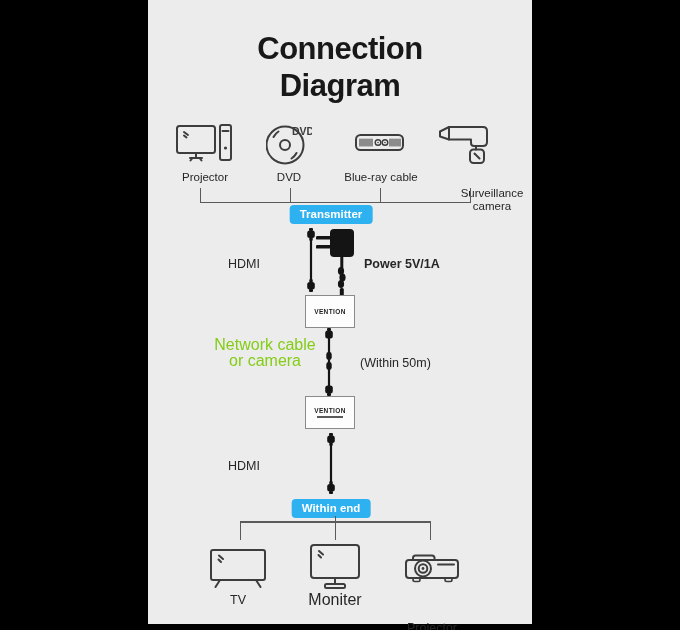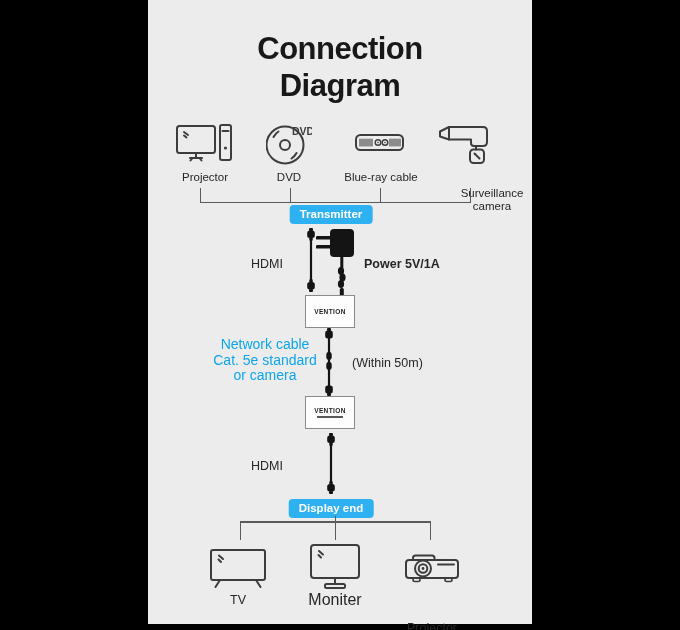--- a/index.html
+++ b/index.html
@@ -11,22 +11,22 @@
          font-weight:800;color:#181818;letter-spacing:-.5px;}
   .dev-label{font-size:11.5px;line-height:12.5px;color:#262626;text-align:center;}
   .mid-label{font-size:12.5px;color:#262626;}
   .badge{transform:translateX(-50%);background:#2eb1f1;color:#fff;font-size:11.5px;font-weight:bold;
          padding:3px 10px 4px;border-radius:4px;white-space:nowrap;}
   .line{background:#5a5a5a;}
   .devbox{width:48px;height:31px;background:#fdfdfd;border:1.2px solid #8a8a8a;
           display:flex;flex-direction:column;align-items:center;justify-content:center;}
   .devbox .logo{font-size:6.5px;font-weight:bold;letter-spacing:.4px;color:#1c1c1c;line-height:7px;}
   .devbox .sub{width:26px;height:2px;background:#5a5a5a;margin-top:2px;}
-  .net-text{width:130px;text-align:center;font-size:14px;line-height:15.5px;color:#0ea5e9;}
-  .right-al{text-align:right;}
+  .net-text{width:130px;text-align:center;font-size:16px;line-height:15.5px;color:#84cc16;}
+  .right-al{}
   svg{display:block;}
   .stroke-ic{stroke:#3d3d3d;fill:none;stroke-width:2;stroke-linecap:round;stroke-linejoin:round;}
 </style>
 </head>
 <body>
 
 <div class="page">
   <div class="canvas"></div>
 
   <div class="abs title">
@@ -117,55 +117,54 @@
     </svg>
   </div>
   <div class="abs mid-label" style="left:364px;top:257px;font-weight:bold;">Power 5V/1A</div>
 
   <div class="abs devbox" style="left:305px;top:295px;">
     <div class="logo">VENTION</div>
   </div>
 
   <div class="abs net-text" style="left:200px;top:337px;">
     <div>Network cable</div>
-    <div>Cat. 5e standard</div>
     <div>or camera</div>
   </div>
   <div class="abs" style="left:322px;top:328px;">
     <svg width="14" height="68" viewBox="0 0 14 68" fill="#141414">
       <rect x="5" y="0" width="4" height="3" rx="1"></rect>
       <rect x="3.2" y="2.5" width="7.6" height="8" rx="2.5"></rect>
       <rect x="5.9" y="10" width="2.2" height="48"></rect>
       <rect x="4.3" y="24" width="5.4" height="8" rx="2.4"></rect>
       <rect x="4.3" y="34" width="5.4" height="8" rx="2.4"></rect>
       <rect x="3.2" y="57.5" width="7.6" height="8" rx="2.5"></rect>
       <rect x="5" y="65" width="4" height="3" rx="1"></rect>
     </svg>
   </div>
-  <div class="abs mid-label" style="left:352px;top:356px;">(Within 50m)</div>
+  <div class="abs mid-label" style="left:360px;top:356px;">(Within 50m)</div>
 
   <div class="abs devbox" style="left:305px;top:396px;">
     <div class="logo">VENTION</div>
     <div class="sub"></div>
   </div>
 
   <div class="abs mid-label right-al" style="left:228px;top:459px;width:55px;">HDMI</div>
   <div class="abs" style="left:324px;top:433px;">
     <svg width="14" height="61" viewBox="0 0 14 61" fill="#141414">
       <rect x="5" y="0" width="4" height="3" rx="1"></rect>
       <rect x="3.2" y="2.5" width="7.6" height="7.5" rx="2.5"></rect>
       <rect x="5.3" y="9.5" width="3.4" height="3"></rect>
       <rect x="5.9" y="11" width="2.2" height="39"></rect>
       <rect x="5.3" y="48.5" width="3.4" height="3"></rect>
       <rect x="3.2" y="51" width="7.6" height="7.5" rx="2.5"></rect>
       <rect x="5" y="58" width="4" height="3" rx="1"></rect>
     </svg>
   </div>
 
-  <div class="abs badge" style="left:331px;top:499px;">Display end</div>
+  <div class="abs badge" style="left:331px;top:499px;">Within end</div>
 
   <div class="abs line" style="left:334.5px;top:516px;width:1.5px;height:6px;"></div>
   <div class="abs line" style="left:239.5px;top:521px;width:191.5px;height:1.5px;"></div>
   <div class="abs line" style="left:239.5px;top:521px;width:1.5px;height:19px;"></div>
   <div class="abs line" style="left:334.5px;top:521px;width:1.5px;height:19px;"></div>
   <div class="abs line" style="left:429.5px;top:521px;width:1.5px;height:19px;"></div>
 
   <div class="abs" style="left:210px;top:549px;">
     <svg width="56" height="40" viewBox="0 0 56 40" class="stroke-ic">
       <rect x="1" y="1" width="54" height="30" rx="2"></rect>

